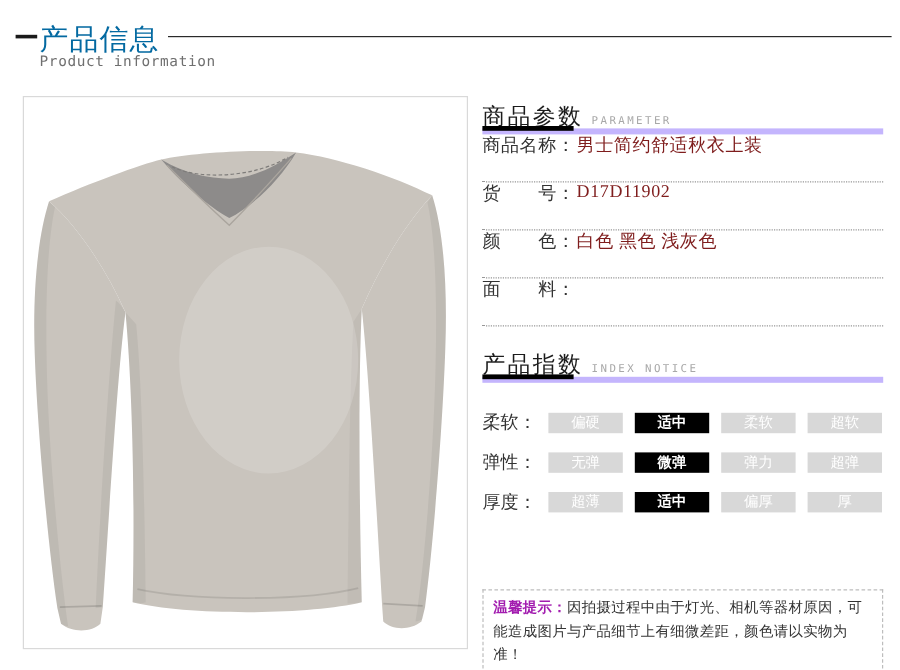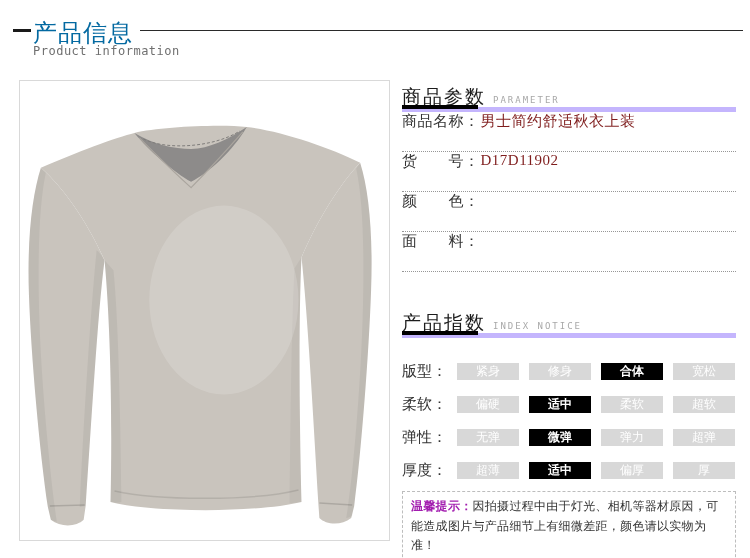--- a/index.html
+++ b/index.html
@@ -28,21 +28,21 @@
   .section-header .zh { font-size:19px; letter-spacing:2px; color:#1c1c1c; }
   .section-header .en { font-size:9px; color:#a8a8a8; letter-spacing:2px; margin-left:7px;
                         font-family:"DejaVu Sans Mono","Liberation Mono",monospace; }
   .section-header .thick { position:absolute; left:0; bottom:-2px; width:76px; height:4px; background:var(--accent,#000); }
 
   .param-rows { }
   .param-row { height:40px; display:flex; align-items:flex-start; padding-bottom:7px;
                border-bottom:1px dotted #979797; font-size:15px; color:#333; letter-spacing:.5px; }
   .param-row .value { margin-left:1px; color:#7f1d1d; }
 
-  .section-header.second { margin-top:38px; }
+  .section-header.second { margin-top:19px; }
 
   .index-rows { margin-top:17px; }
   .index-row { display:flex; align-items:center; height:33px; }
   .index-row .label { width:55px; font-size:15px; color:#333; flex:none; }
   .options { display:flex; gap:10px; }
   .chip { width:62px; height:17px; line-height:17px; text-align:center; font-size:12px;
           background:var(--button-bg,#d8d8d8); color:var(--button-text,#fff);
           font-family:"Liberation Sans","DejaVu Sans",sans-serif; cursor:pointer; }
   .chip.selected { background:var(--selected-bg,#000); font-weight:bold; }
 
@@ -99,41 +99,33 @@
     <div class="param-row">
       <span class="label">商品名称：</span>
       <span class="value">男士简约舒适秋衣上装</span>
     </div>
     <div class="param-row">
       <span class="label">货　　号：</span>
       <span class="value">D17D11902</span>
     </div>
     <div class="param-row">
       <span class="label">颜　　色：</span>
+      <span class="value">白色 黑色 浅灰色</span>
     </div>
     <div class="param-row">
       <span class="label">面　　料：</span>
     </div>
   </div>
 
   <div class="section-header second">
     <span class="zh">产品指数</span><span class="en">INDEX NOTICE</span>
     <span class="thick"></span>
   </div>
 
   <div class="index-rows">
-    <div class="index-row">
-      <span class="label">版型：</span>
-      <span class="options">
-        <span class="chip">紧身</span>
-        <span class="chip">修身</span>
-        <span class="chip selected">合体</span>
-        <span class="chip">宽松</span>
-      </span>
-    </div>
     <div class="index-row">
       <span class="label">柔软：</span>
       <span class="options">
         <span class="chip">偏硬</span>
         <span class="chip selected">适中</span>
         <span class="chip">柔软</span>
         <span class="chip">超软</span>
       </span>
     </div>
     <div class="index-row">

